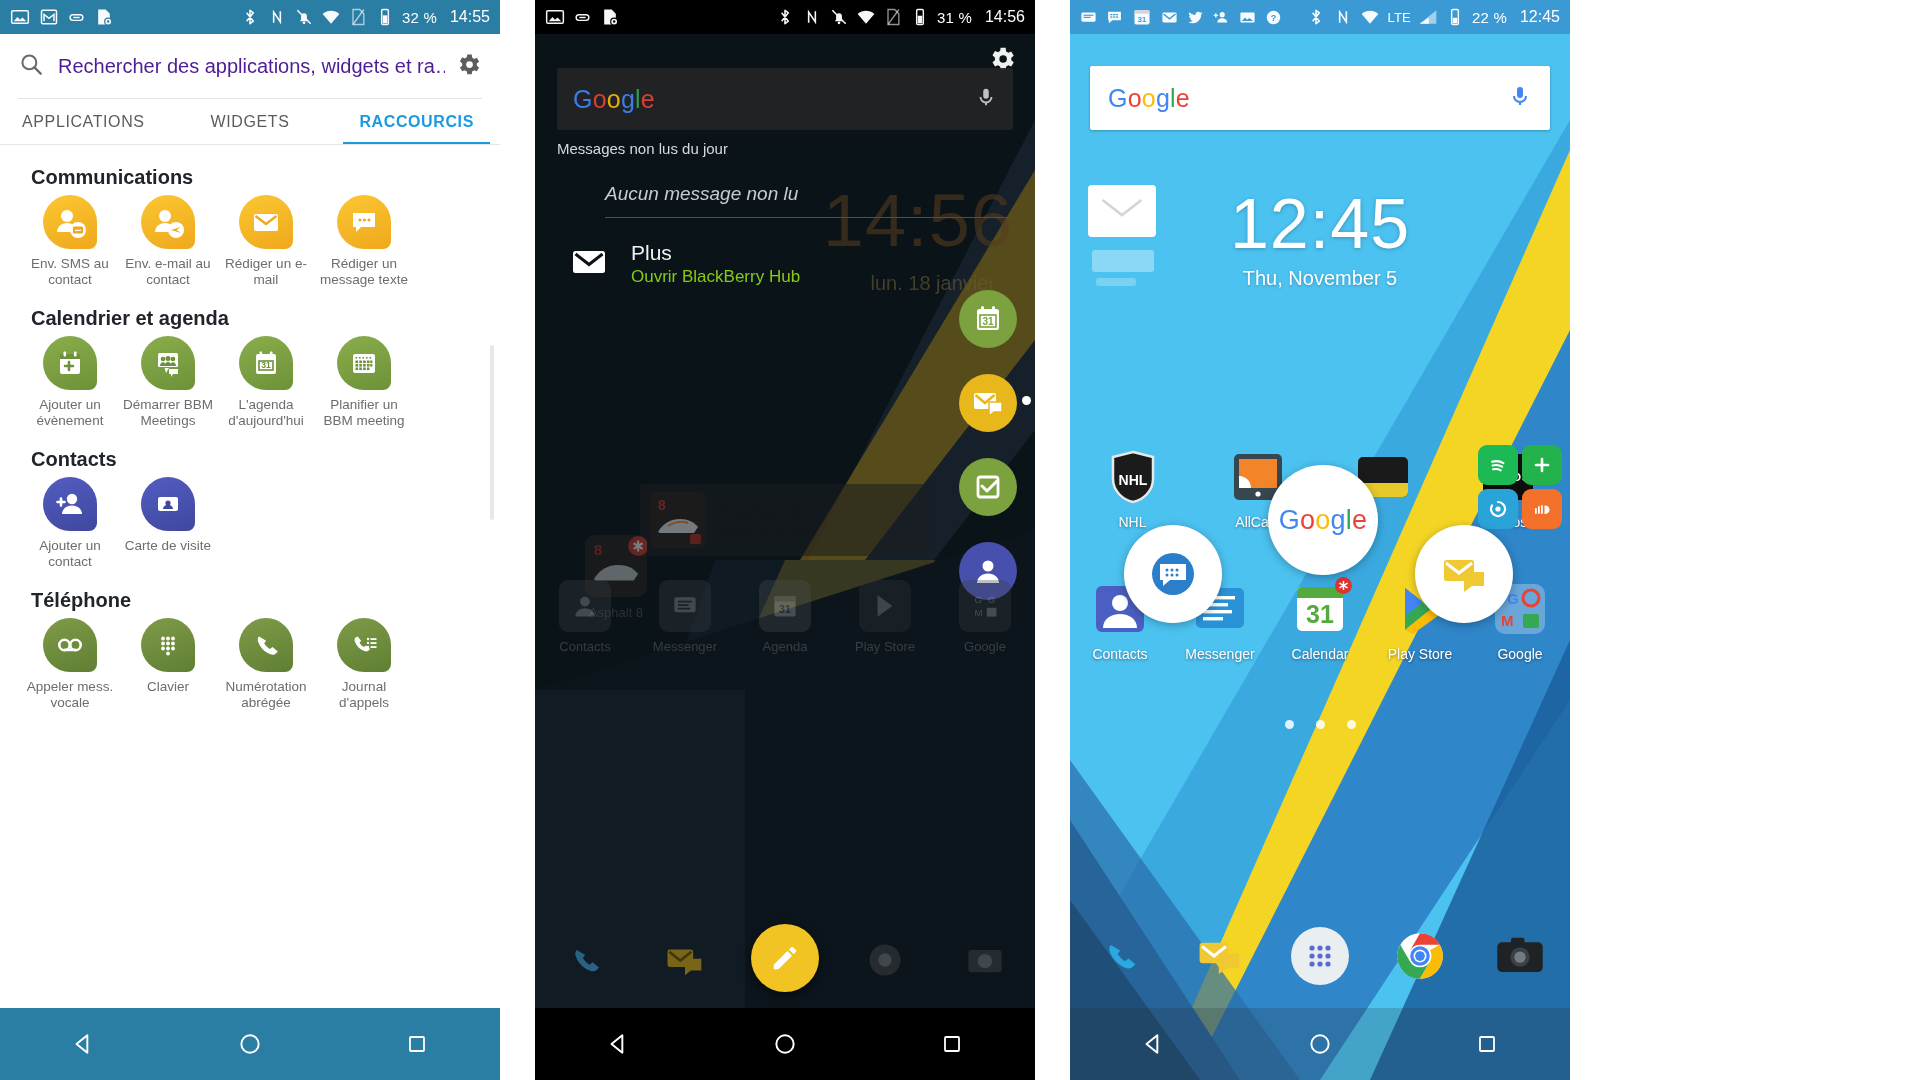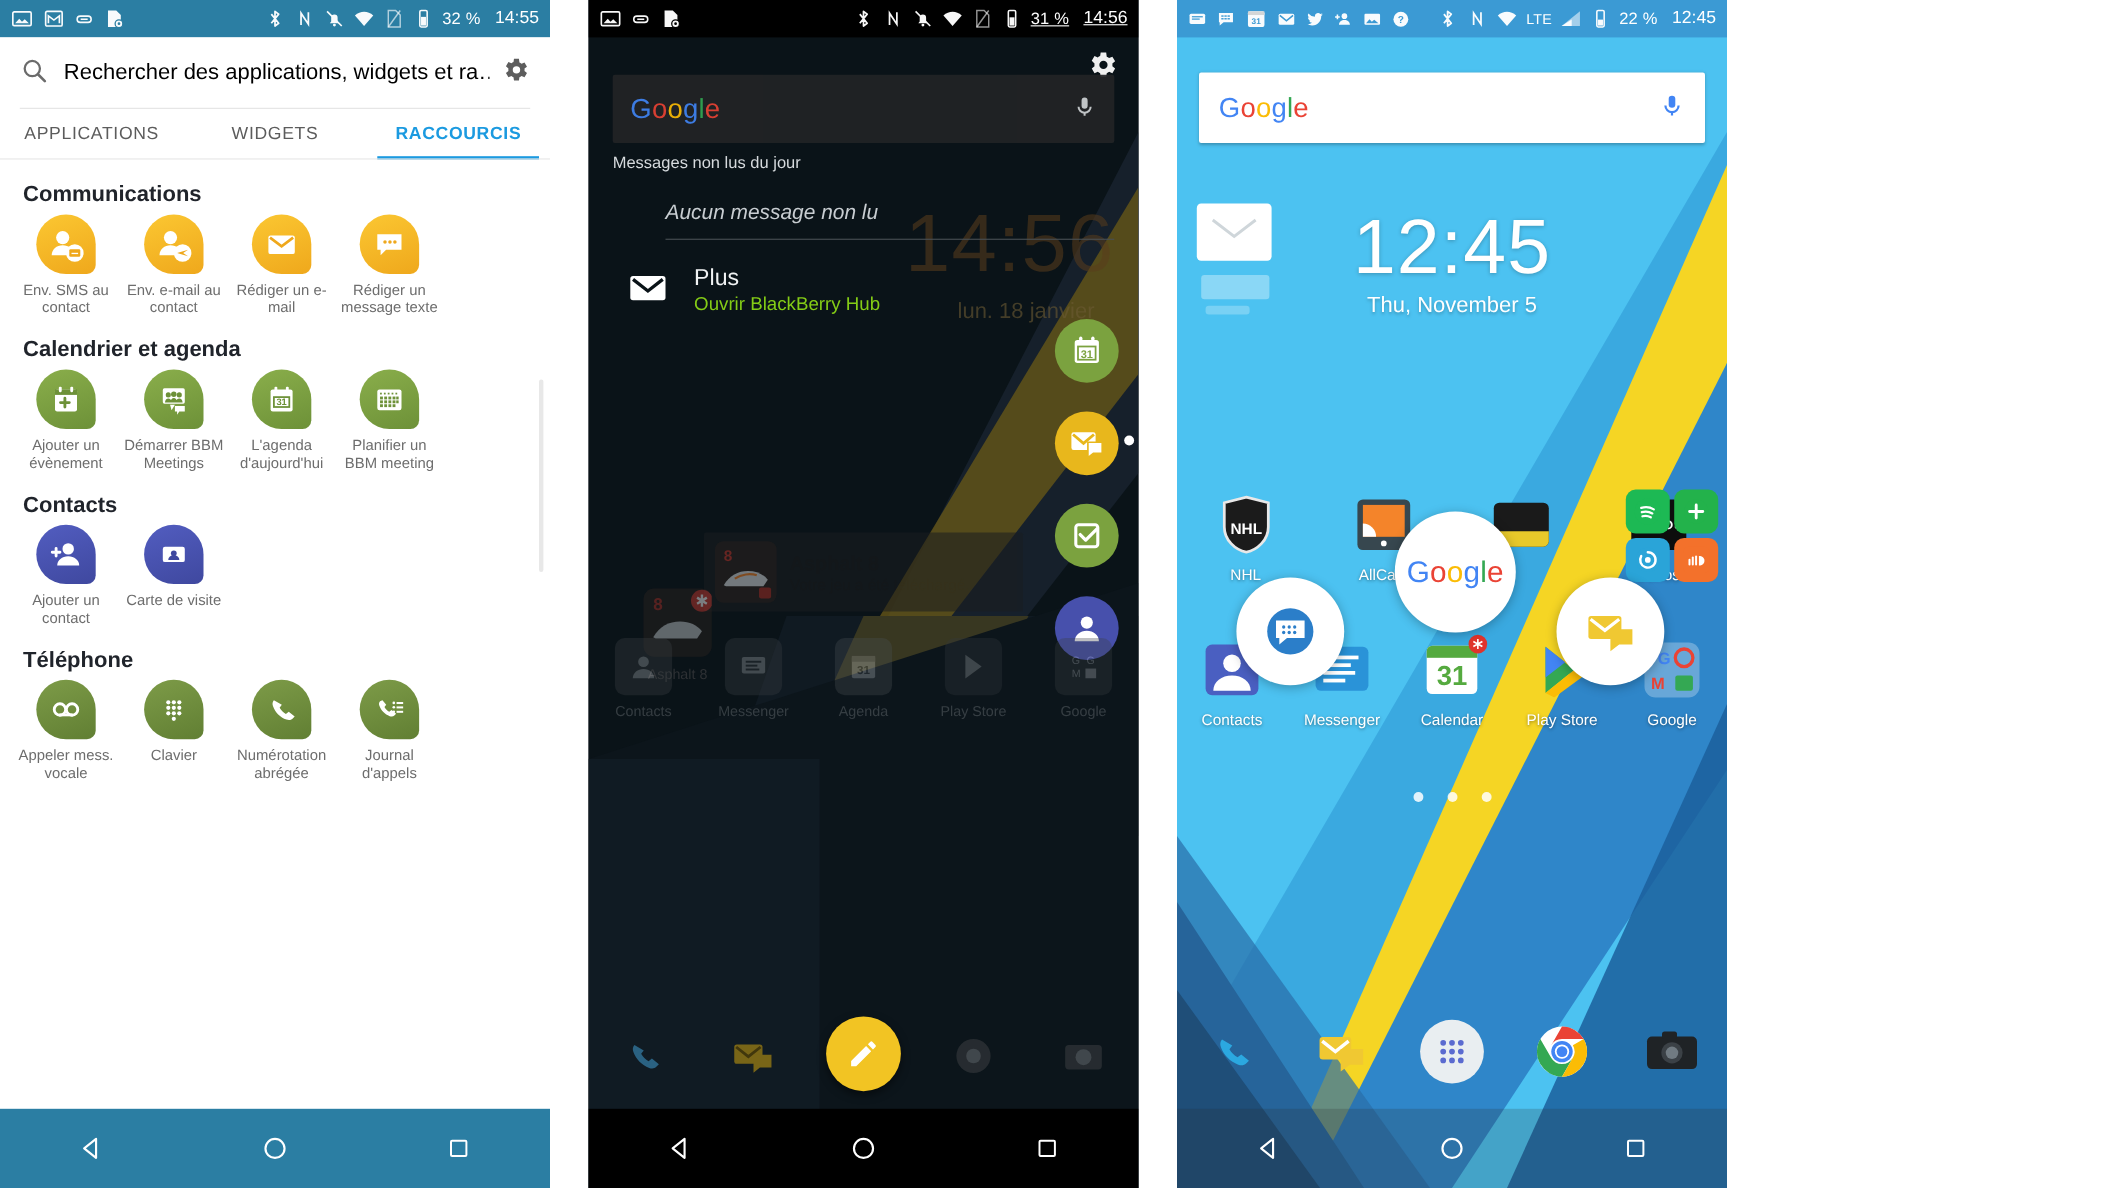--- a/index.html
+++ b/index.html
@@ -9,45 +9,45 @@
   
   .phone{position:absolute;top:0;height:1080px;overflow:hidden;}
   .p1{left:0;width:500px;background:#fff;}
   .p2{left:535px;width:500px;background:#0b1419;}
   .p3{left:1070px;width:500px;background:#4fc0ef;}
 
   
   .statusbar{position:absolute;top:0;left:0;right:0;height:34px;display:flex;align-items:center;
              padding:0 10px;box-sizing:border-box;color:#fff;font-size:15px;}
   .sb-teal{background:#2b7ea3;}
-  .sb-black{background:#000;text-decoration:underline;}
+  .sb-black{background:#000;}
   .sb-blue{background:#3b9ad4;}
   .sb-left{display:flex;align-items:center;gap:9px;}
   .sb-right{margin-left:auto;display:flex;align-items:center;gap:7px;}
   .sb-ico{display:inline-block;opacity:.97;line-height:1;}
   .sb-txt{font-size:15px;letter-spacing:.2px;white-space:nowrap;}
   .sb-time{font-size:16px;font-weight:400;margin-left:6px;}
   .ic{width:20px;height:20px;display:block;}
   .ic.sm{width:17px;height:17px;}
 
   
   .searchrow{position:absolute;top:34px;left:0;right:0;height:64px;display:flex;align-items:center;
              padding:0 18px;box-sizing:border-box;background:#fff;}
   .searchrow .mag{flex:0 0 auto;margin-right:14px;}
-  .searchph{flex:1;color:#000000;font-size:20px;white-space:nowrap;overflow:hidden;}
+  .searchph{flex:1;color:#4c1d95;font-size:20px;white-space:nowrap;overflow:hidden;}
   .gear{flex:0 0 auto;margin-left:10px;}
   .srchline{position:absolute;top:98px;left:18px;right:18px;height:1px;background:#e2e2e2;}
   .tabs{position:absolute;top:99px;left:0;right:0;height:46px;display:flex;background:#fff;}
   .tab{flex:1;display:flex;align-items:center;justify-content:center;font-size:16px;letter-spacing:.6px;
        color:#5c5c5c;position:relative;}
   .tab.active{color:#1b9ae0;font-weight:700;}
   .tab.active:after{content:"";position:absolute;left:10px;right:10px;bottom:0;height:3px;background:#1b9ae0;}
   .tabline{position:absolute;top:144px;left:0;right:0;height:1px;background:#e6e6e6;}
 
-  .drawer{position:absolute;top:150px;left:7px;width:500px;bottom:0;overflow:hidden;}
+  .drawer{position:absolute;top:150px;left:17px;width:500px;bottom:0;overflow:hidden;}
   .sect-title{font-size:20px;font-weight:700;color:#20242b;margin:16px 0 6px 14px;}
   .grid{display:flex;padding:0 4px;}
   .cell{width:98px;display:flex;flex-direction:column;align-items:center;margin-bottom:4px;}
   .iconwrap{width:54px;height:54px;position:relative;margin-bottom:7px;}
   .bbshape{width:54px;height:54px;border-radius:50% 50% 8px 50%;display:flex;align-items:center;justify-content:center;}
   .clabel{font-size:13.5px;line-height:15.5px;color:#6d6d6d;text-align:center;width:96px;}
   .scrollbar{position:absolute;right:6px;top:345px;width:4px;height:175px;background:#e8e8e8;border-radius:2px;}
 
   
   .navbar{position:absolute;left:0;right:0;bottom:0;height:72px;display:flex;align-items:center;

